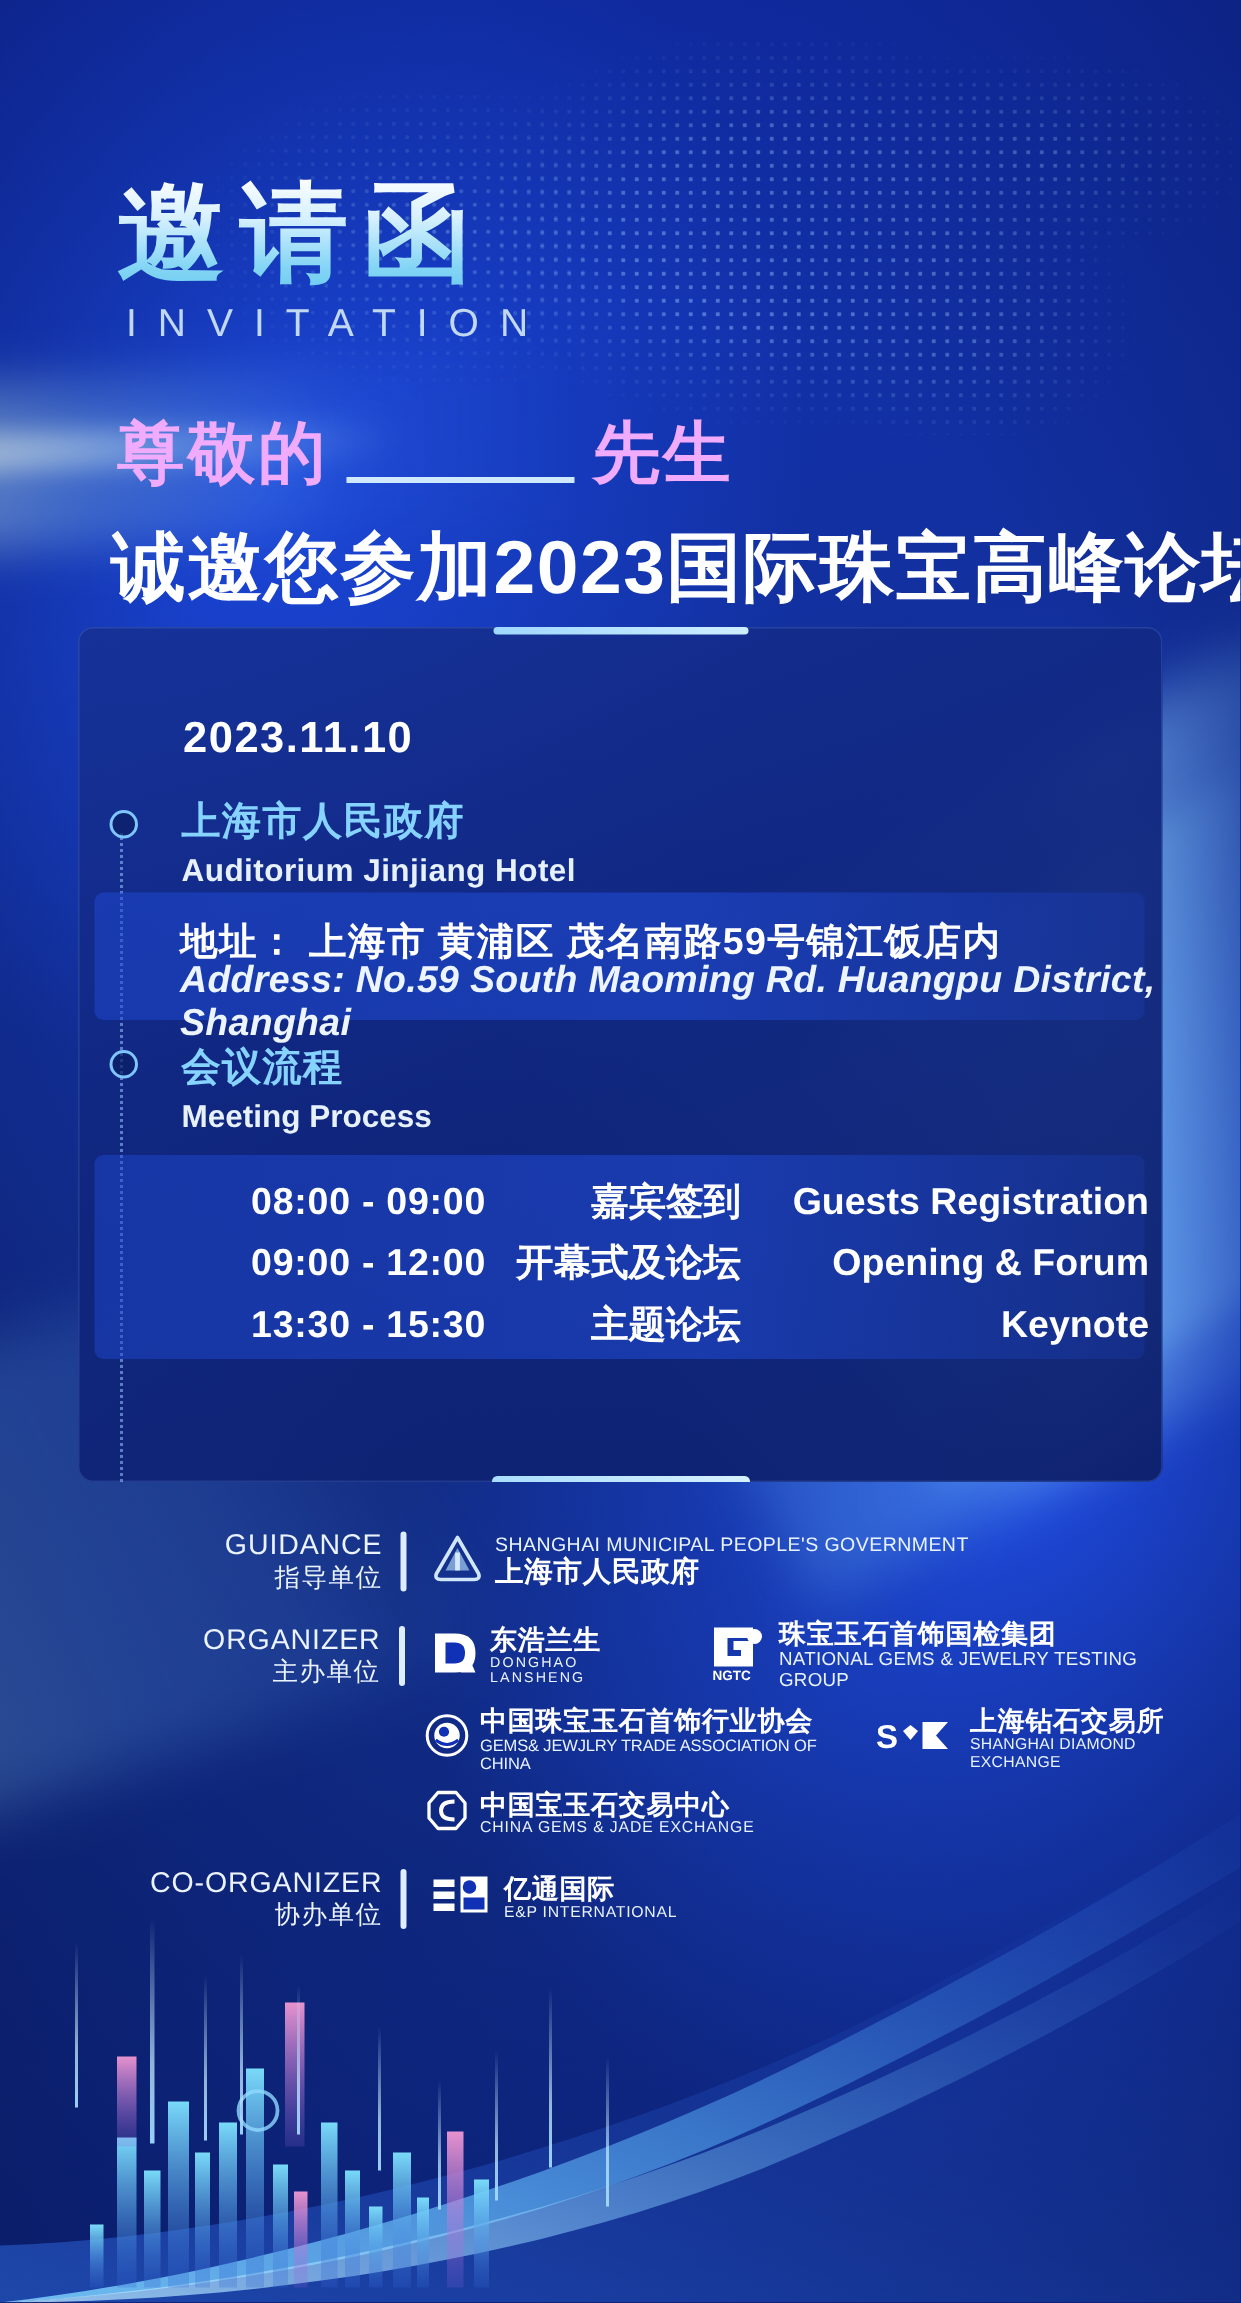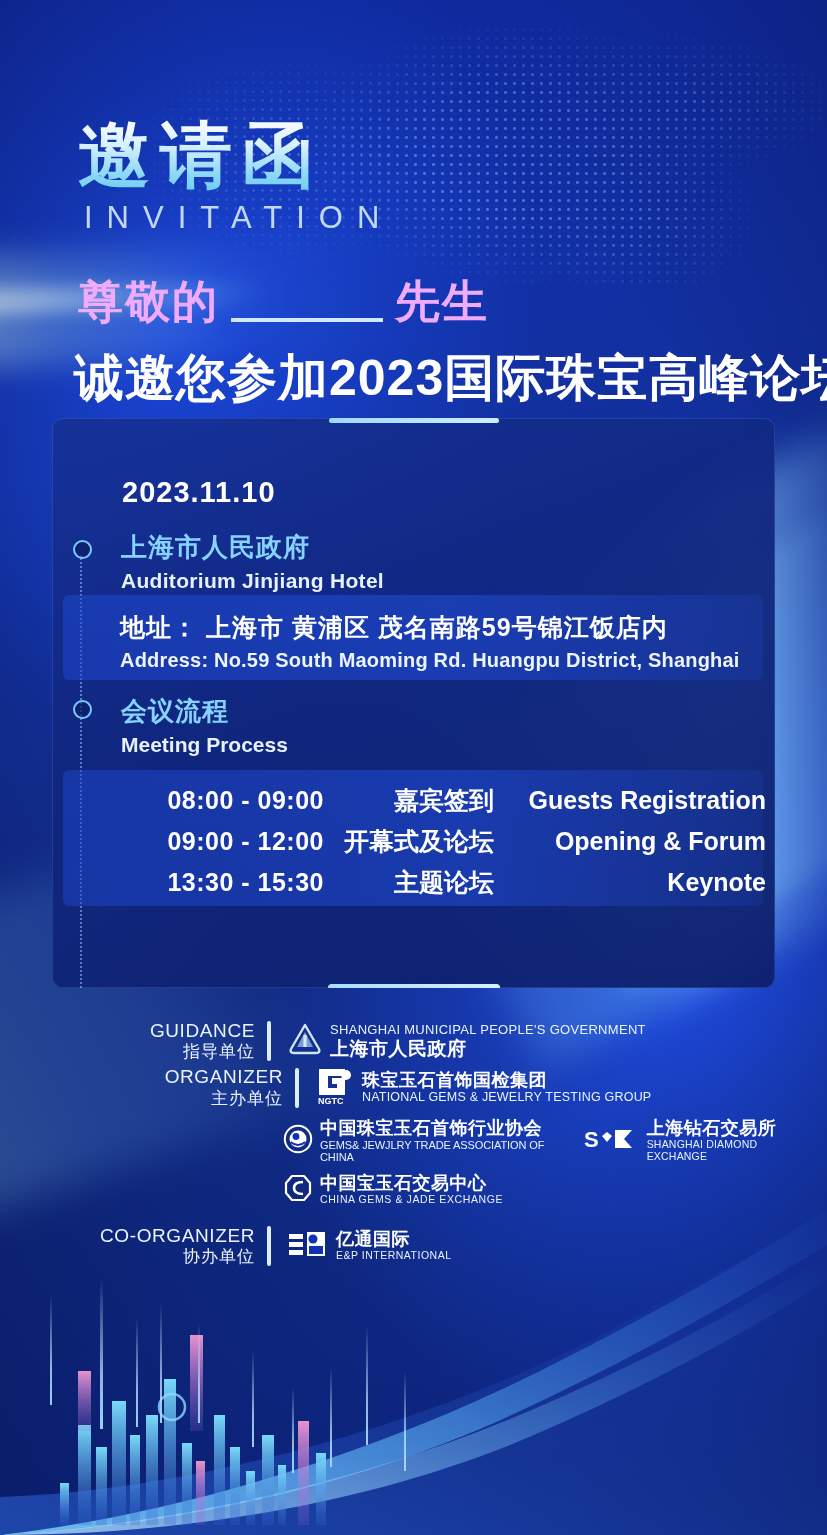--- a/index.html
+++ b/index.html
@@ -111,21 +111,21 @@
     position: absolute; left: 78px; top: 108px;
     font-size: 72px; font-weight: 700; letter-spacing: 10px;
     font-family: "Liberation Serif", "DejaVu Serif", serif;
     background: linear-gradient(180deg, #ffffff 8%, #d8f1ff 38%, #86d6f5 72%, #5ec4ec 100%);
     -webkit-background-clip: text; background-clip: text;
     color: transparent;
     -webkit-text-fill-color: transparent;
   }
   .title-en {
     position: absolute; left: 84px; top: 200px;
-    font-size: 31px; font-weight: 300; letter-spacing: 14px;
+    font-size: 26px; font-weight: 300; letter-spacing: 14px;
     color: #cfe6f5; opacity: .92;
   }
 
   .salutation {
     position: absolute; left: 78px; top: 272px;
     font-size: 45px; font-weight: 700; color: #f0abfc;
     letter-spacing: 2px;
     display: flex; align-items: flex-end;
   }
   .blank-line {
@@ -184,22 +184,22 @@
   .addr-panel {
     position: absolute; left: 11px; top: 177px;
     width: 700px; height: 85px; border-radius: 6px;
     background: linear-gradient(90deg, rgba(30,70,205,0.55) 0%, rgba(32,74,210,0.62) 55%, rgba(26,62,180,0.35) 100%);
   }
   .addr-cn {
     position: absolute; left: 68px; top: 193px;
     font-size: 25px; font-weight: 700; color: #ffffff; letter-spacing: 1px;
   }
   .addr-en {
-    position: absolute; left: 68px; top: 231px;
-    font-size: 20px; font-weight: 700; color: #ecf5ff; letter-spacing: .2px;
+    position: absolute; left: 68px; top: 221px;
+    font-size: 25px; font-weight: 700; color: #ecf5ff; letter-spacing: .2px; font-style: italic;
   }
 
   .proc-cn {
     position: absolute; left: 69px; top: 276px;
     font-size: 26px; font-weight: 700; color: #86d3ff; letter-spacing: 1px;
   }
   .proc-en {
     position: absolute; left: 69px; top: 315px;
     font-size: 21px; font-weight: 600; color: #e6f1fb;
   }
@@ -429,27 +429,40 @@
             <rect x="16.4" y="13" width="3.2" height="12" fill="#dff0ff" opacity="0.9"></rect>
           </svg>
         </span>
         <span class="logo-text">
           <span class="en">SHANGHAI MUNICIPAL PEOPLE'S GOVERNMENT</span>
           <span class="cn">上海市人民政府</span>
         </span>
       </div>
     </div>
 
-    <div class="sp-row" style="margin-top:4px;padding-left:28px;">
+    <div class="sp-row" style="margin-top:18px;">
       <div class="sp-label">
         <span class="en">ORGANIZER</span>
         <span class="cn">主办单位</span>
       </div>
       <div class="sp-divider"></div>
 
+      <div class="logo">
+        <span class="logo-mark">
+          <svg width="34" height="32" viewBox="0 0 34 32">
+            <path d="M4 3 H17 Q31 3 31 16 Q31 29 17 29 H4 Z" fill="#ffffff"></path>
+            <path d="M11 9 H17 Q24 9 24 16 Q24 23 17 23 H11 Z" fill="#1030b5"></path>
+            <path d="M27 20 L31 29 H21 Z" fill="#ffffff"></path>
+          </svg>
+        </span>
+        <span class="logo-text">
+          <span class="cn g-cn">东浩兰生</span>
+          <span class="en" style="font-size:9.5px;letter-spacing:1.4px;">DONGHAO LANSHENG</span>
+        </span>
+      </div>
 
       <div class="logo">
         <span class="logo-mark">
           <svg width="40" height="38" viewBox="0 0 40 38">
             <path d="M4 2 H30 V9 H13 V21 H22 V17 H17 V11 H30 V28 H4 Z" fill="#ffffff"></path>
             <circle cx="31" cy="8" r="5" fill="#ffffff"></circle>
             <text x="3" y="37" font-family="Liberation Sans, sans-serif" font-size="9" font-weight="bold" fill="#ffffff">NGTC</text>
           </svg>
         </span>
         <span class="logo-text">

